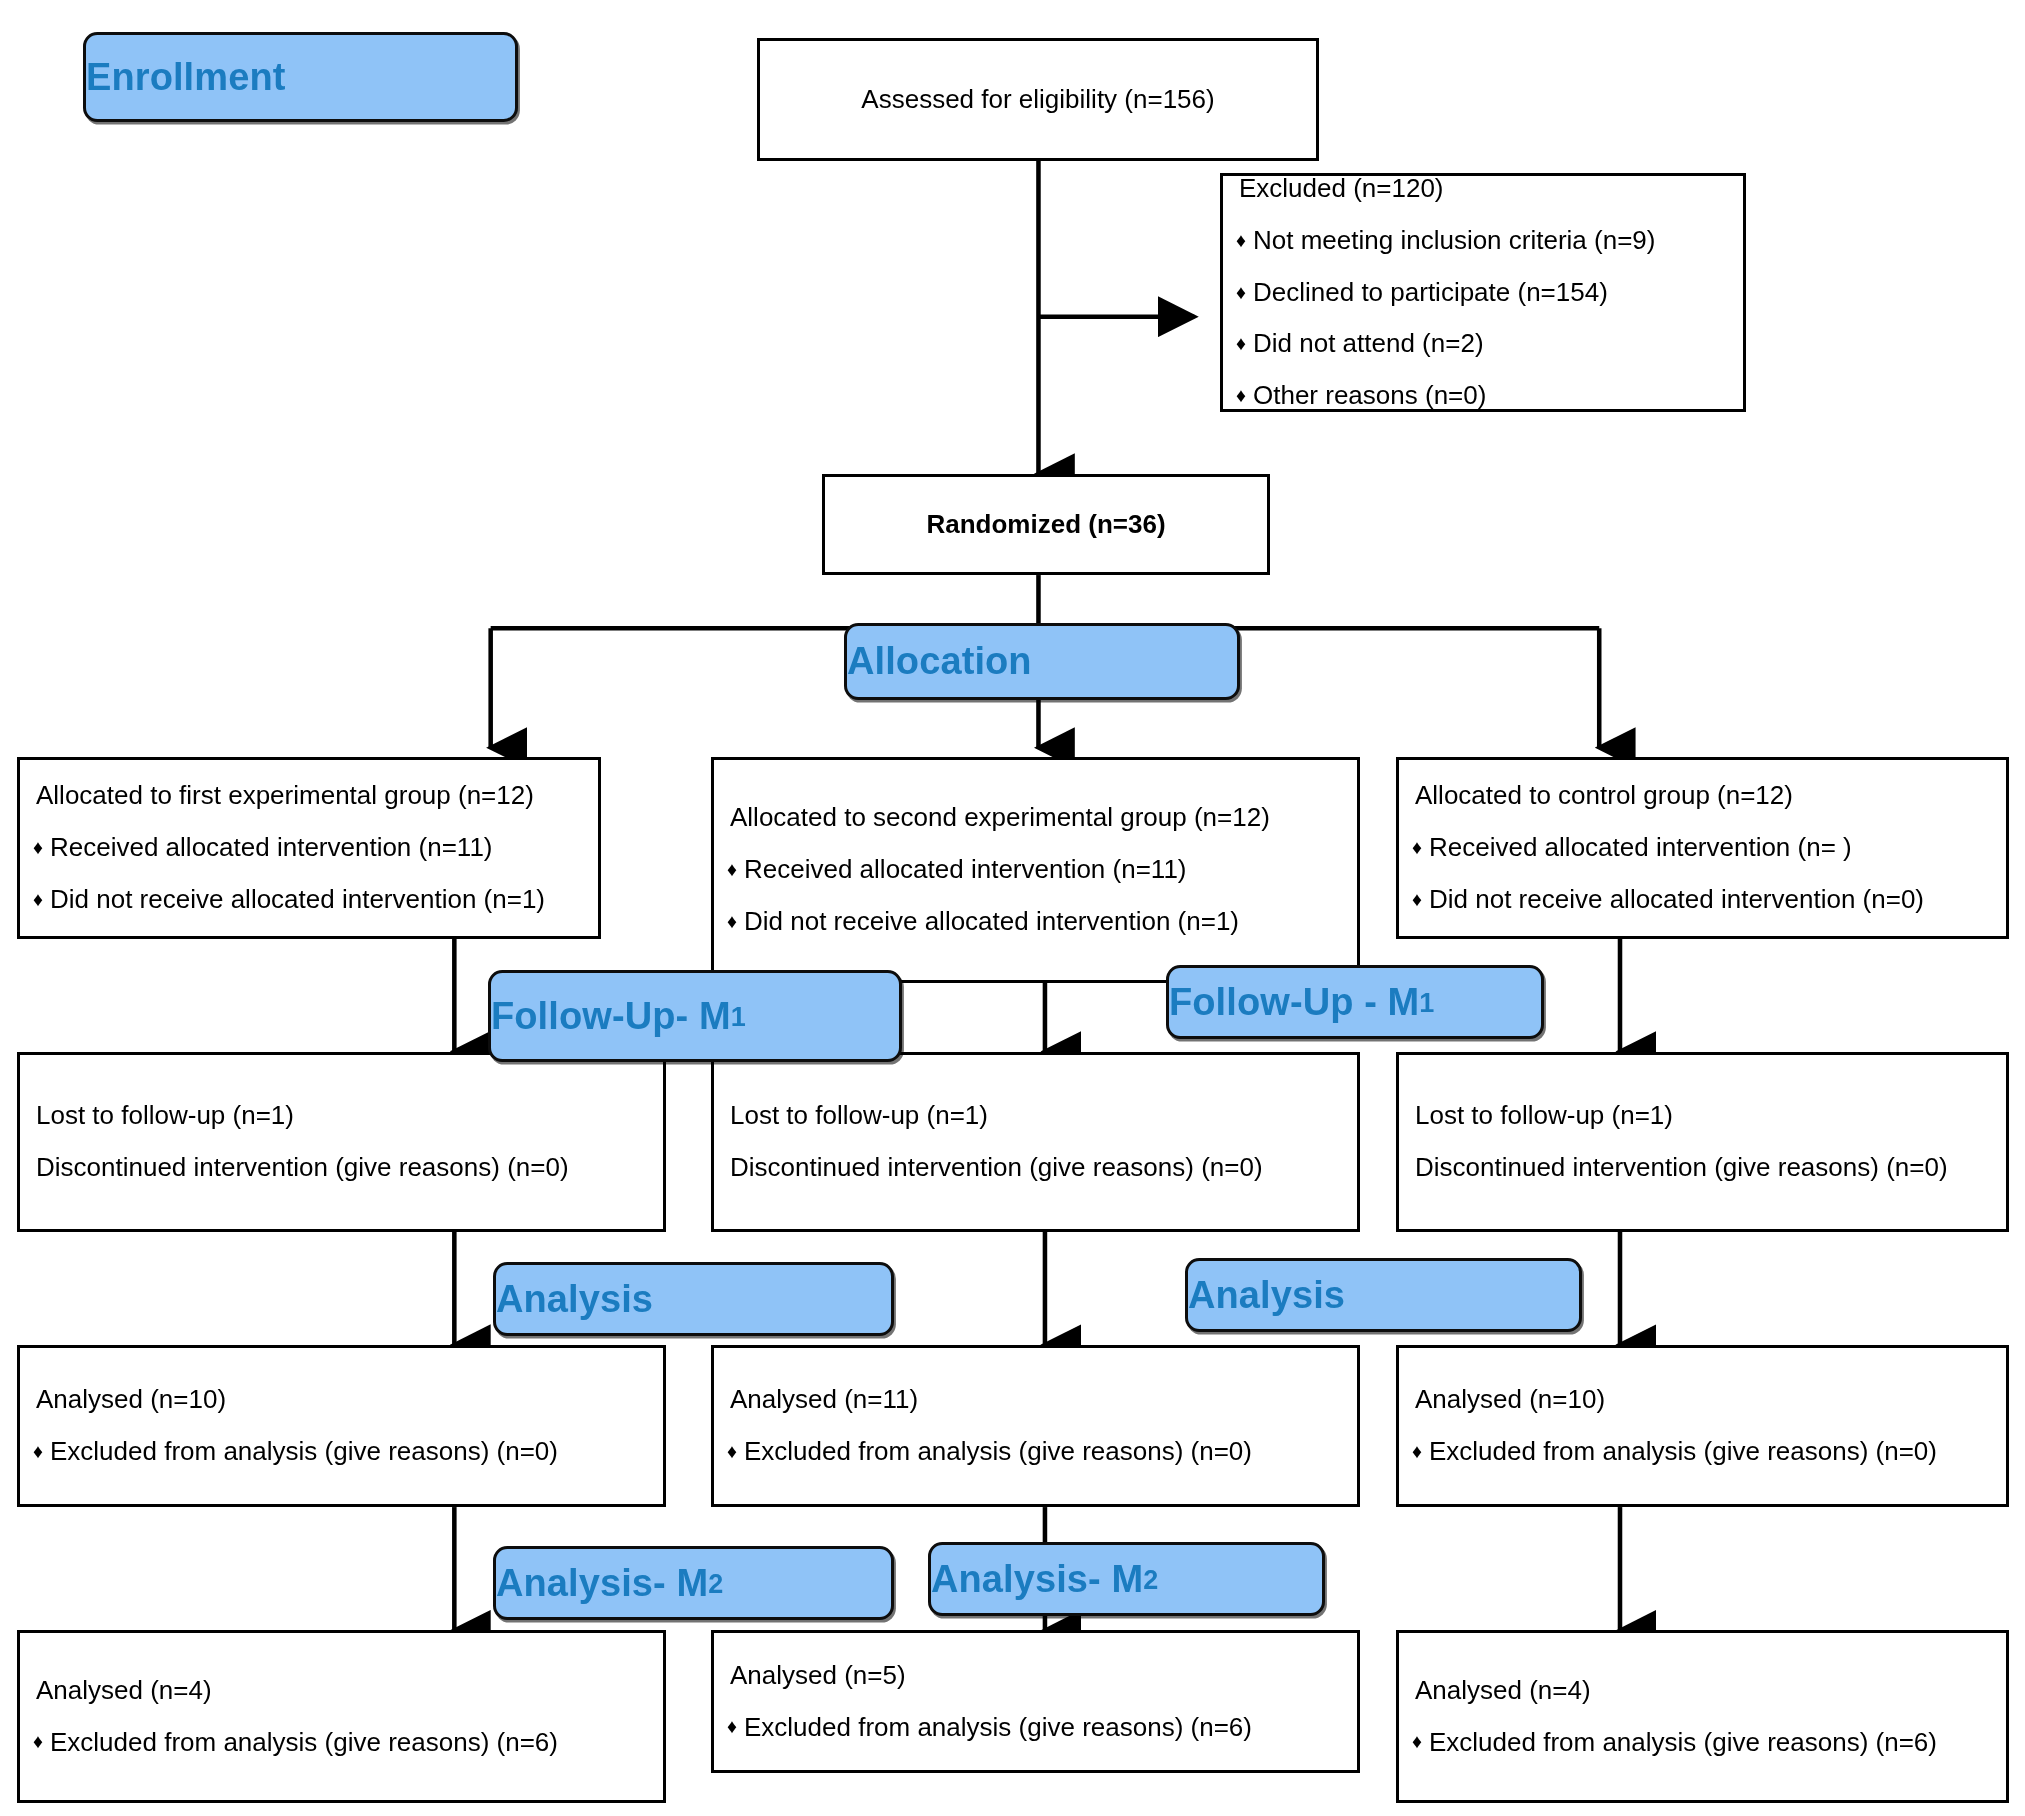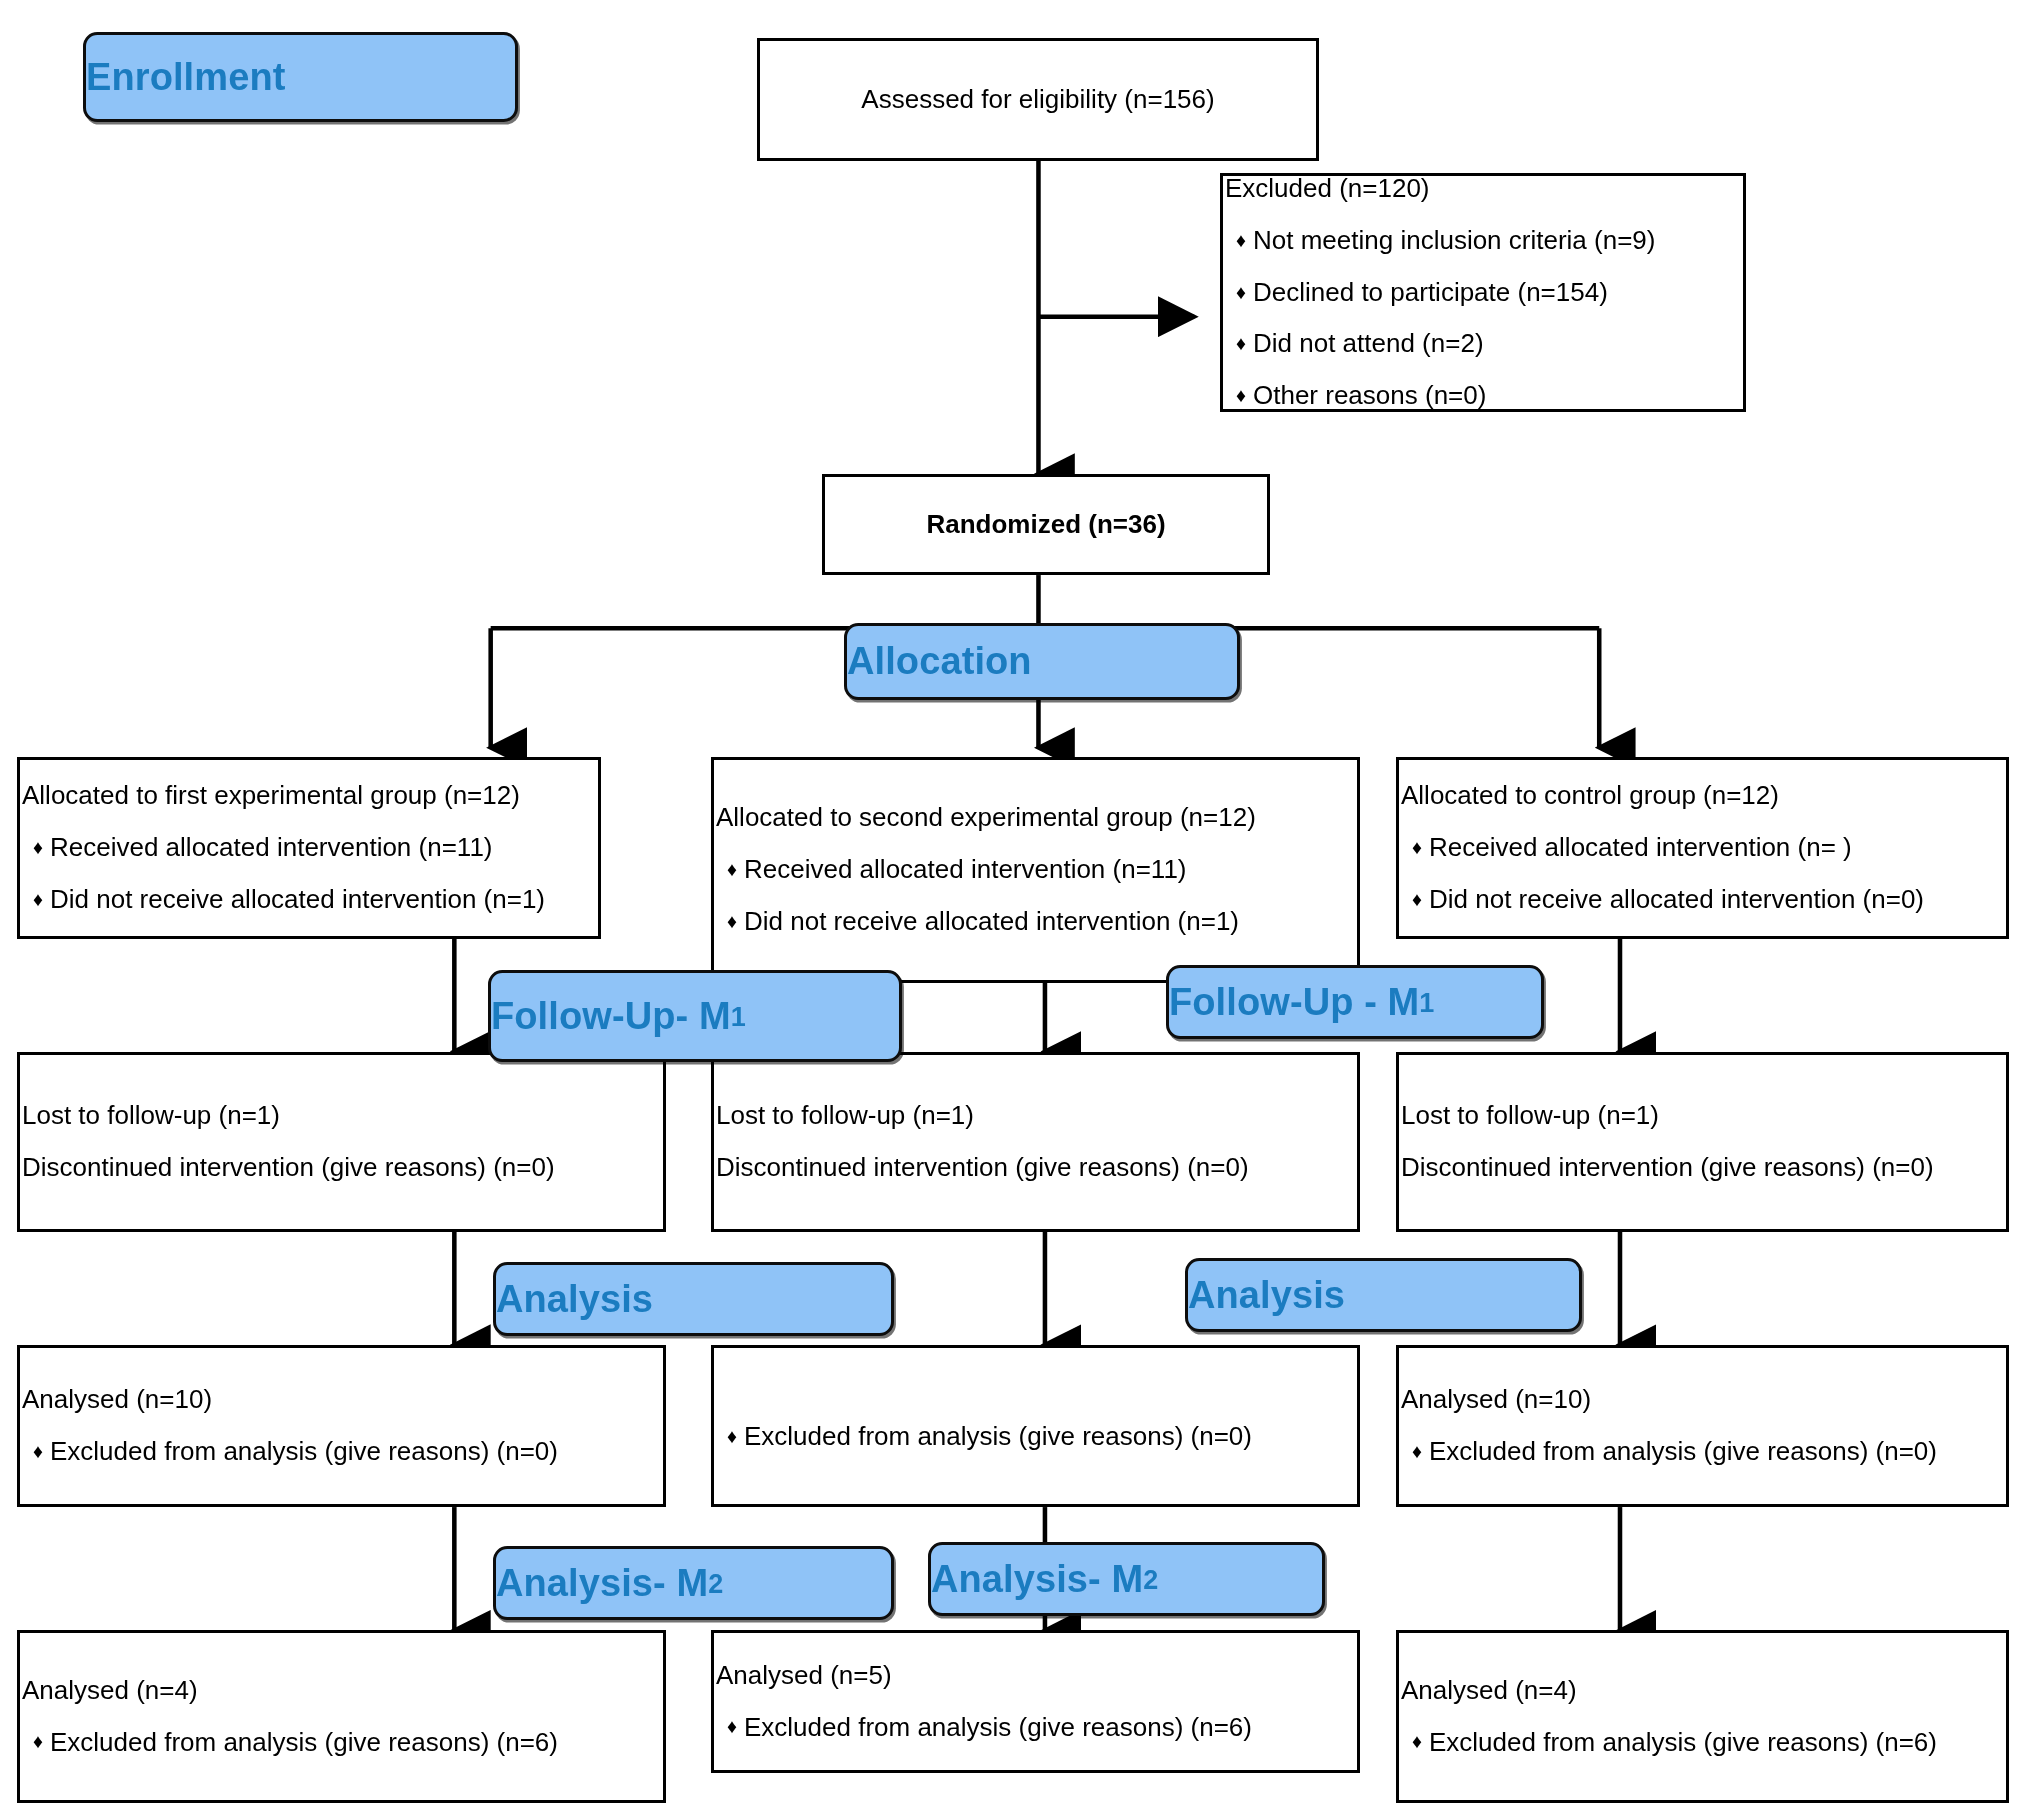--- a/index.html
+++ b/index.html
@@ -2,21 +2,21 @@
 <html style="font-size:10.4px"><head>
 <meta charset="utf-8">
 <style>
   html,body{margin:0;padding:0;background:#ffffff;}
   body{font-family:"Liberation Sans","DejaVu Sans",sans-serif;}
   #stage{position:relative;width:2025px;height:1816px;background:#fff;overflow:hidden;}
   svg#wires{position:absolute;left:0;top:0;width:2025px;height:1816px;pointer-events:none;}
 
   .box{position:absolute;background:#ffffff;border:3.2px solid #000000;box-sizing:border-box;
        display:flex;flex-direction:column;justify-content:center;}
-  .box .ln{font-size:26px;line-height:1.15;color:#000;padding:0 2px;white-space:nowrap;}
+  .box .ln{font-size:26px;line-height:1.15;color:#000;padding:0 16px;white-space:nowrap;}
   .box .ln.gap{margin-top:22px;}
   .box .ln.bul{padding-left:30px;position:relative;}
   .box .ln.bul .dia{position:absolute;left:13px;top:50%;transform:translateY(-50%);font-size:19.5px;line-height:1;}
 
   .stage-badge{position:absolute;background:#8FC3F7;border:3.2px solid #0d0d0d;border-radius:14.3px;
        box-sizing:border-box;display:flex;align-items:center;justify-content:flex-start;
        color:#1B7CC0;font-weight:bold;font-size:38px;letter-spacing:0.1px;z-index:5;
        box-shadow:1.9px 2.6px 0 rgba(0,0,0,0.55);}
   .stage-badge .sub{font-size:27px;vertical-align:baseline;position:relative;top:1.9px;}
 </style>
@@ -145,20 +145,21 @@
     <div class="ln">Lost to follow-up (n=1)</div>
     <div class="ln gap">Discontinued intervention (give reasons) (n=0)</div>
   </div>
 
   <div class="box" style="left:17px;top:1345px;width:649px;height:162px;">
     <div class="ln">Analysed (n=10)</div>
     <div class="ln bul gap"><span class="dia">♦</span><span>Excluded from analysis (give reasons) (n=0)</span></div>
   </div>
 
   <div class="box" style="left:711px;top:1345px;width:649px;height:162px;">
+    <div class="ln">Analysed (n=11)</div>
     <div class="ln bul gap"><span class="dia">♦</span><span>Excluded from analysis (give reasons) (n=0)</span></div>
   </div>
 
   <div class="box" style="left:1396px;top:1345px;width:613px;height:162px;">
     <div class="ln">Analysed (n=10)</div>
     <div class="ln bul gap"><span class="dia">♦</span><span>Excluded from analysis (give reasons) (n=0)</span></div>
   </div>
 
   <div class="box" style="left:17px;top:1630px;width:649px;height:173px;">
     <div class="ln">Analysed (n=4)</div>

